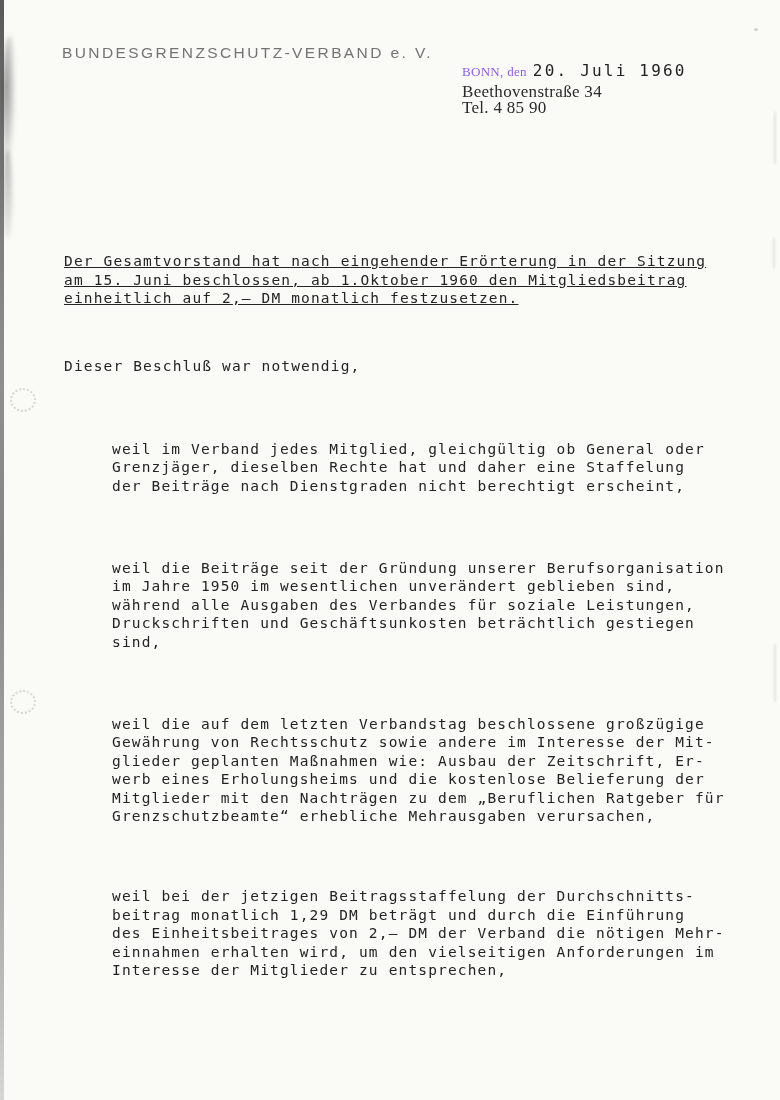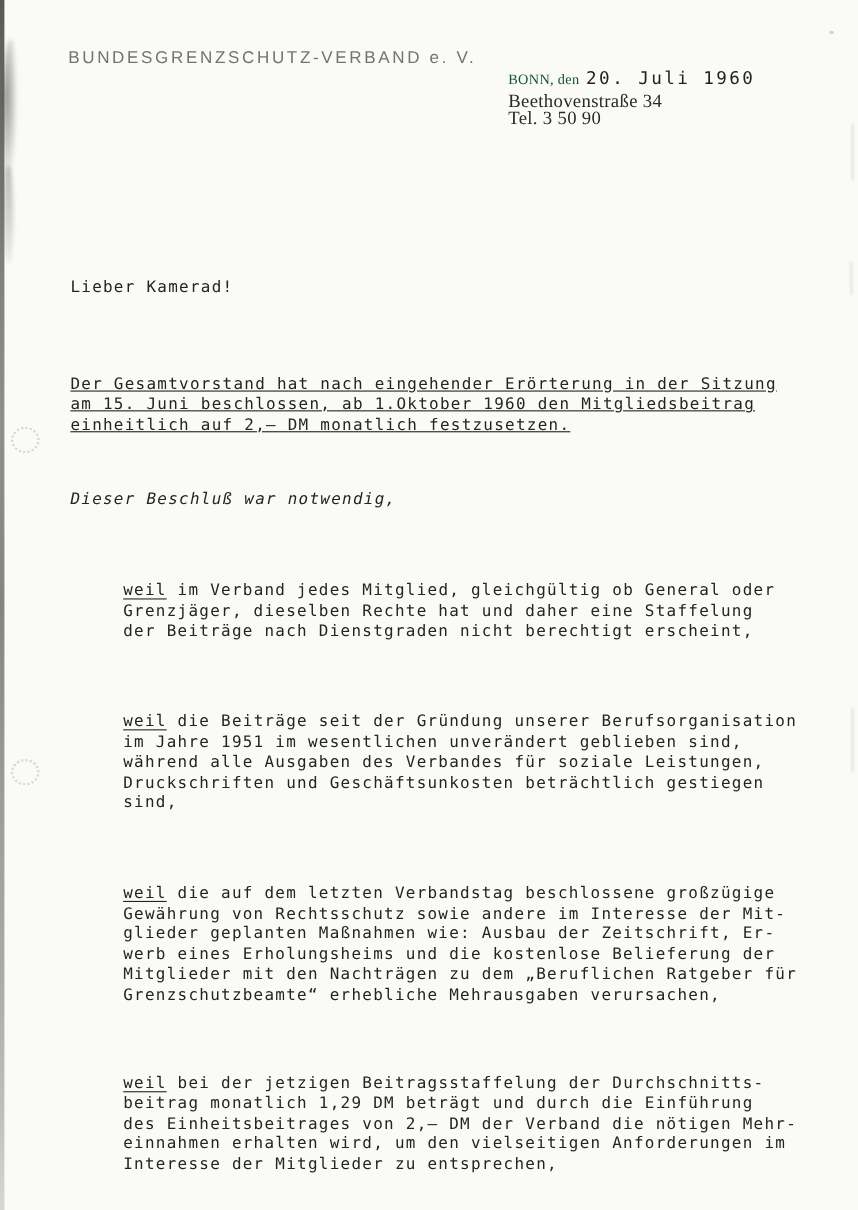--- a/index.html
+++ b/index.html
@@ -35,74 +35,73 @@
   .streak-2{right:5px;top:238px;width:2px;height:30px;}
   .streak-3{right:4px;top:644px;width:2px;height:58px;}
   .speck{position:absolute;right:22px;top:28px;width:4px;height:3px;background:#bdbdb9;opacity:.7;border-radius:50%;}
   
   .org{
     position:absolute;left:62px;top:44px;
     font-family:Liberation Sans, sans-serif;font-size:15.5px;letter-spacing:2.4px;
     color:#737373;white-space:nowrap;
   }
   .head-right{position:absolute;left:462px;top:61px;white-space:nowrap;}
-  .city{font-family:"Liberation Serif",serif;font-size:13px;letter-spacing:.3px;color:#14532d;}
+  .city{font-family:"Liberation Serif",serif;font-size:13px;letter-spacing:.3px;color:#8b5cf6;}
   .date{font-family:"DejaVu Sans Mono",monospace;font-size:16px;letter-spacing:2.2px;color:#222;margin-left:6px;}
   .street,.phone{font-family:"Liberation Serif",serif;font-size:17px;color:#2a2a2a;letter-spacing:.3px;line-height:16px;}
   .street{margin-top:4px;}
   
   .body{
     position:absolute;left:64px;top:215px;width:706px;
     font-size:14.5px;line-height:18.5px;letter-spacing:1.15px;
     white-space:pre;color:#242424;
   }
   .para{margin:0;}
   .salutation{margin-bottom:33px;}
   .intro{margin-bottom:12px;text-decoration:underline;}
-  .lead{margin-bottom:9px;font-style:italic;}
+  .lead{margin-bottom:9px;}
   .reason{margin-left:48px;}
   .reason-1,.reason-2{margin-bottom:8px;}
   .reason-3,.reason-4{margin-bottom:6px;}
-  .kw{text-decoration:underline;text-underline-offset:3px;text-decoration-thickness:1.3px;}
+  .kw{text-underline-offset:3px;text-decoration-thickness:1.3px;}
 </style>
 </head>
 <body>
 
 <div class="page">
 
   <div class="edge-line"></div>
   <div class="edge-blob"></div>
   <div class="edge-blob2"></div>
   <div class="hole hole-1"></div>
   <div class="hole hole-2"></div>
   <div class="streak streak-1"></div>
   <div class="streak streak-2"></div>
   <div class="streak streak-3"></div>
   <div class="speck"></div>
 
   <div class="org">BUNDESGRENZSCHUTZ-VERBAND e. V.</div>
   <div class="head-right">
     <div><span class="city">BONN, den</span><span class="date">20. Juli 1960</span></div>
     <div class="street">Beethovenstraße 34</div>
-    <div class="phone">Tel. 3 50 90</div>
+    <div class="phone">Tel. 4 85 90</div>
   </div>
 
   <div class="body">
-    <div class="para salutation">Lieber Kamerad!</div>
     <div class="para intro">Der Gesamtvorstand hat nach eingehender Erörterung in der Sitzung
 am 15. Juni beschlossen, ab 1.Oktober 1960 den Mitgliedsbeitrag
 einheitlich auf 2,– DM monatlich festzusetzen.</div>
     <div class="para lead">Dieser Beschluß war notwendig,</div>
 
     <div class="para reason reason-1"><span class="kw">weil</span><span> im Verband jedes Mitglied, gleichgültig ob General oder
 Grenzjäger, dieselben Rechte hat und daher eine Staffelung
 der Beiträge nach Dienstgraden nicht berechtigt erscheint,</span></div>
 
     <div class="para reason reason-2"><span class="kw">weil</span><span> die Beiträge seit der Gründung unserer Berufsorganisation
-im Jahre 1951 im wesentlichen unverändert geblieben sind,
+im Jahre 1950 im wesentlichen unverändert geblieben sind,
 während alle Ausgaben des Verbandes für soziale Leistungen,
 Druckschriften und Geschäftsunkosten beträchtlich gestiegen
 sind,</span></div>
 
     <div class="para reason reason-3"><span class="kw">weil</span><span> die auf dem letzten Verbandstag beschlossene großzügige
 Gewährung von Rechtsschutz sowie andere im Interesse der Mit-
 glieder geplanten Maßnahmen wie: Ausbau der Zeitschrift, Er-
 werb eines Erholungsheims und die kostenlose Belieferung der
 Mitglieder mit den Nachträgen zu dem „Beruflichen Ratgeber für
 Grenzschutzbeamte“ erhebliche Mehrausgaben verursachen,</span></div>

